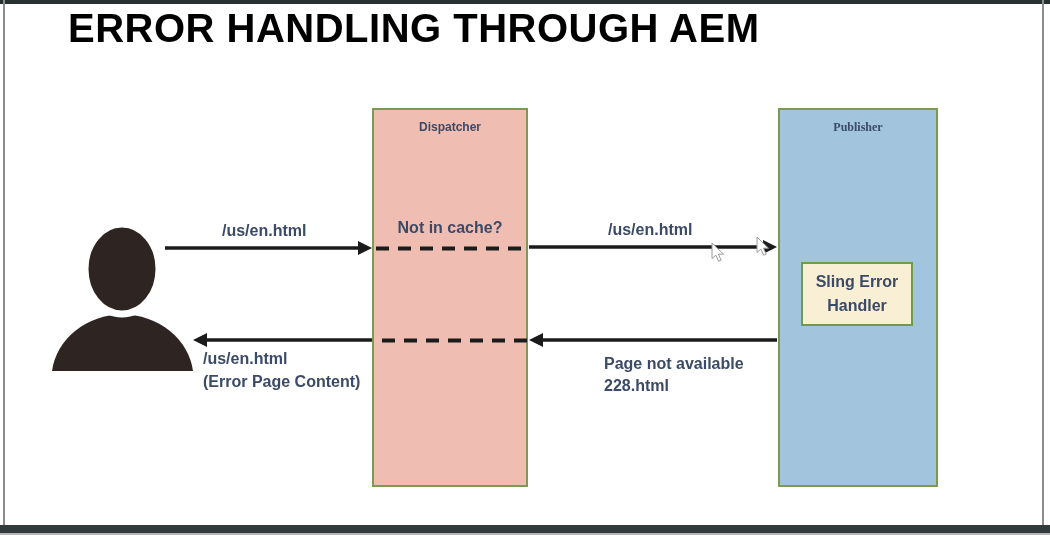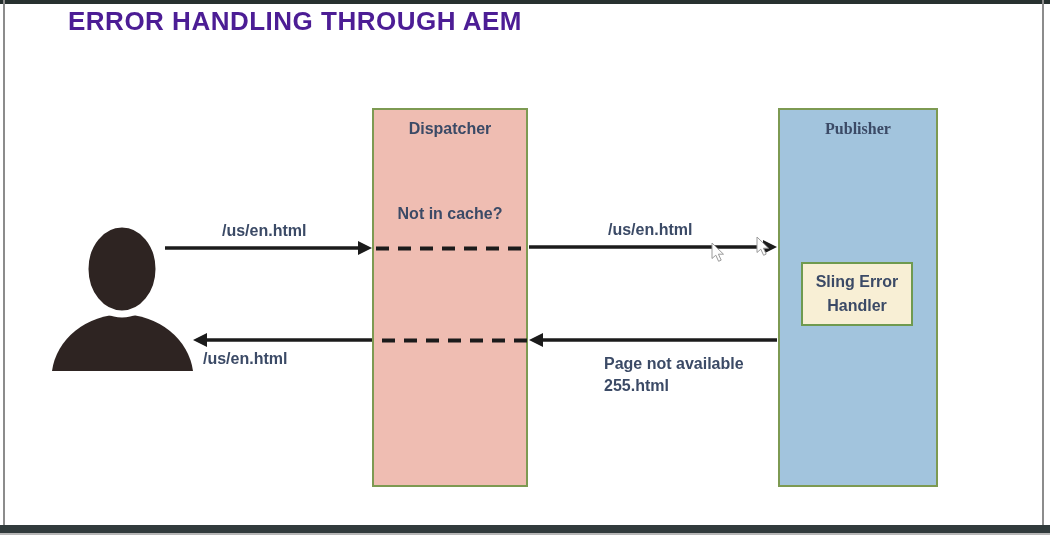--- a/index.html
+++ b/index.html
@@ -8,33 +8,33 @@
     font-family:"Liberation Sans",sans-serif;
   }
   .topbar{position:absolute;left:0;top:0;width:1050px;height:4px;background:#27312f;}
   .bottombar{position:absolute;left:0;top:525px;width:1050px;height:8px;background:#313b3c;}
   .bottomedge{position:absolute;left:0;top:533px;width:1050px;height:2px;background:#b7b7b7;}
   .frameline{position:absolute;top:0;bottom:0;width:2px;background:#8c8c8c;}
   .frameline.left{left:3px;}
   .frameline.right{left:1042px;}
   .title{
     position:absolute;left:68px;top:6px;margin:0;
-    font-size:26px;font-weight:600;letter-spacing:0.5px;color:#4c1d95;white-space:nowrap;
+    font-size:40px;font-weight:600;letter-spacing:0.5px;color:#000000;white-space:nowrap;
   }
   .box{position:absolute;top:108px;height:379px;border:2px solid #7d9a52;box-sizing:border-box;}
   .box.dispatcher{left:372px;width:156px;background:#efbdb2;}
   .box.publisher{left:778px;width:160px;background:#a2c4dd;font-family:Liberation Serif, serif;}
-  .box-title{margin-top:10px;text-align:center;font-size:16px;font-weight:bold;color:#3b4a66;}
+  .box-title{margin-top:10px;text-align:center;font-size:12px;font-weight:bold;color:#3b4a66;}
   .handler{
     position:absolute;left:801px;top:262px;width:112px;height:64px;box-sizing:border-box;
     background:#f8efd5;border:2px solid #6f9a4f;display:flex;align-items:center;justify-content:center;
     text-align:center;font-size:16px;font-weight:bold;color:#3b4a66;line-height:24px;padding:2px;
   }
   .lbl{position:absolute;font-size:16px;font-weight:bold;color:#3b4a66;line-height:22px;}
-  .cache-check{left:372px;top:203px;width:156px;text-align:center;}
+  .cache-check{left:372px;top:217px;width:156px;text-align:center;}
   .cache-note{left:385px;top:361px;width:146px;}
   .l-req1{left:222px;top:220px;}
   .l-req2{left:608px;top:219px;}
   .l-resp1{left:604px;top:353px;width:162px;}
   .l-resp2{left:203px;top:347px;line-height:23px;}
   .overlay{position:absolute;left:0;top:0;pointer-events:none;}
   .person{position:absolute;left:50px;top:223px;}
 </style>
 </head>
 <body>
@@ -83,20 +83,21 @@
 
     <line x1="372" y1="340" x2="207" y2="340" stroke="#1b1b1b" stroke-width="3.5"></line>
     <polygon points="193,340 207,333 207,347" fill="#1b1b1b"></polygon>
 
     <path d="M712,243 l0,15.5 l3.8,-3.3 l2.8,6.1 l2.6,-1.2 l-2.8,-5.9 l5.1,0 Z" fill="#fdfdfd" stroke="#9a9a9a" stroke-width="1"></path>
     <path d="M757,237 l0,15.5 l3.8,-3.3 l2.8,6.1 l2.6,-1.2 l-2.8,-5.9 l5.1,0 Z" fill="#fdfdfd" stroke="#9a9a9a" stroke-width="1"></path>
   </svg>
 
   <div class="lbl l-req1">/us/en.html</div>
   <div class="lbl l-req2">/us/en.html</div>
-  <div class="lbl l-resp1">Page not available 255.html</div>
+  <div class="lbl l-resp1">Page not available 228.html</div>
   <div class="lbl l-resp2">
     <div>/us/en.html</div>
+    <div>(Error Page Content)</div>
   </div>
 
   <div class="bottombar"></div>
   <div class="bottomedge"></div>
 </div>
 
 </body></html>

